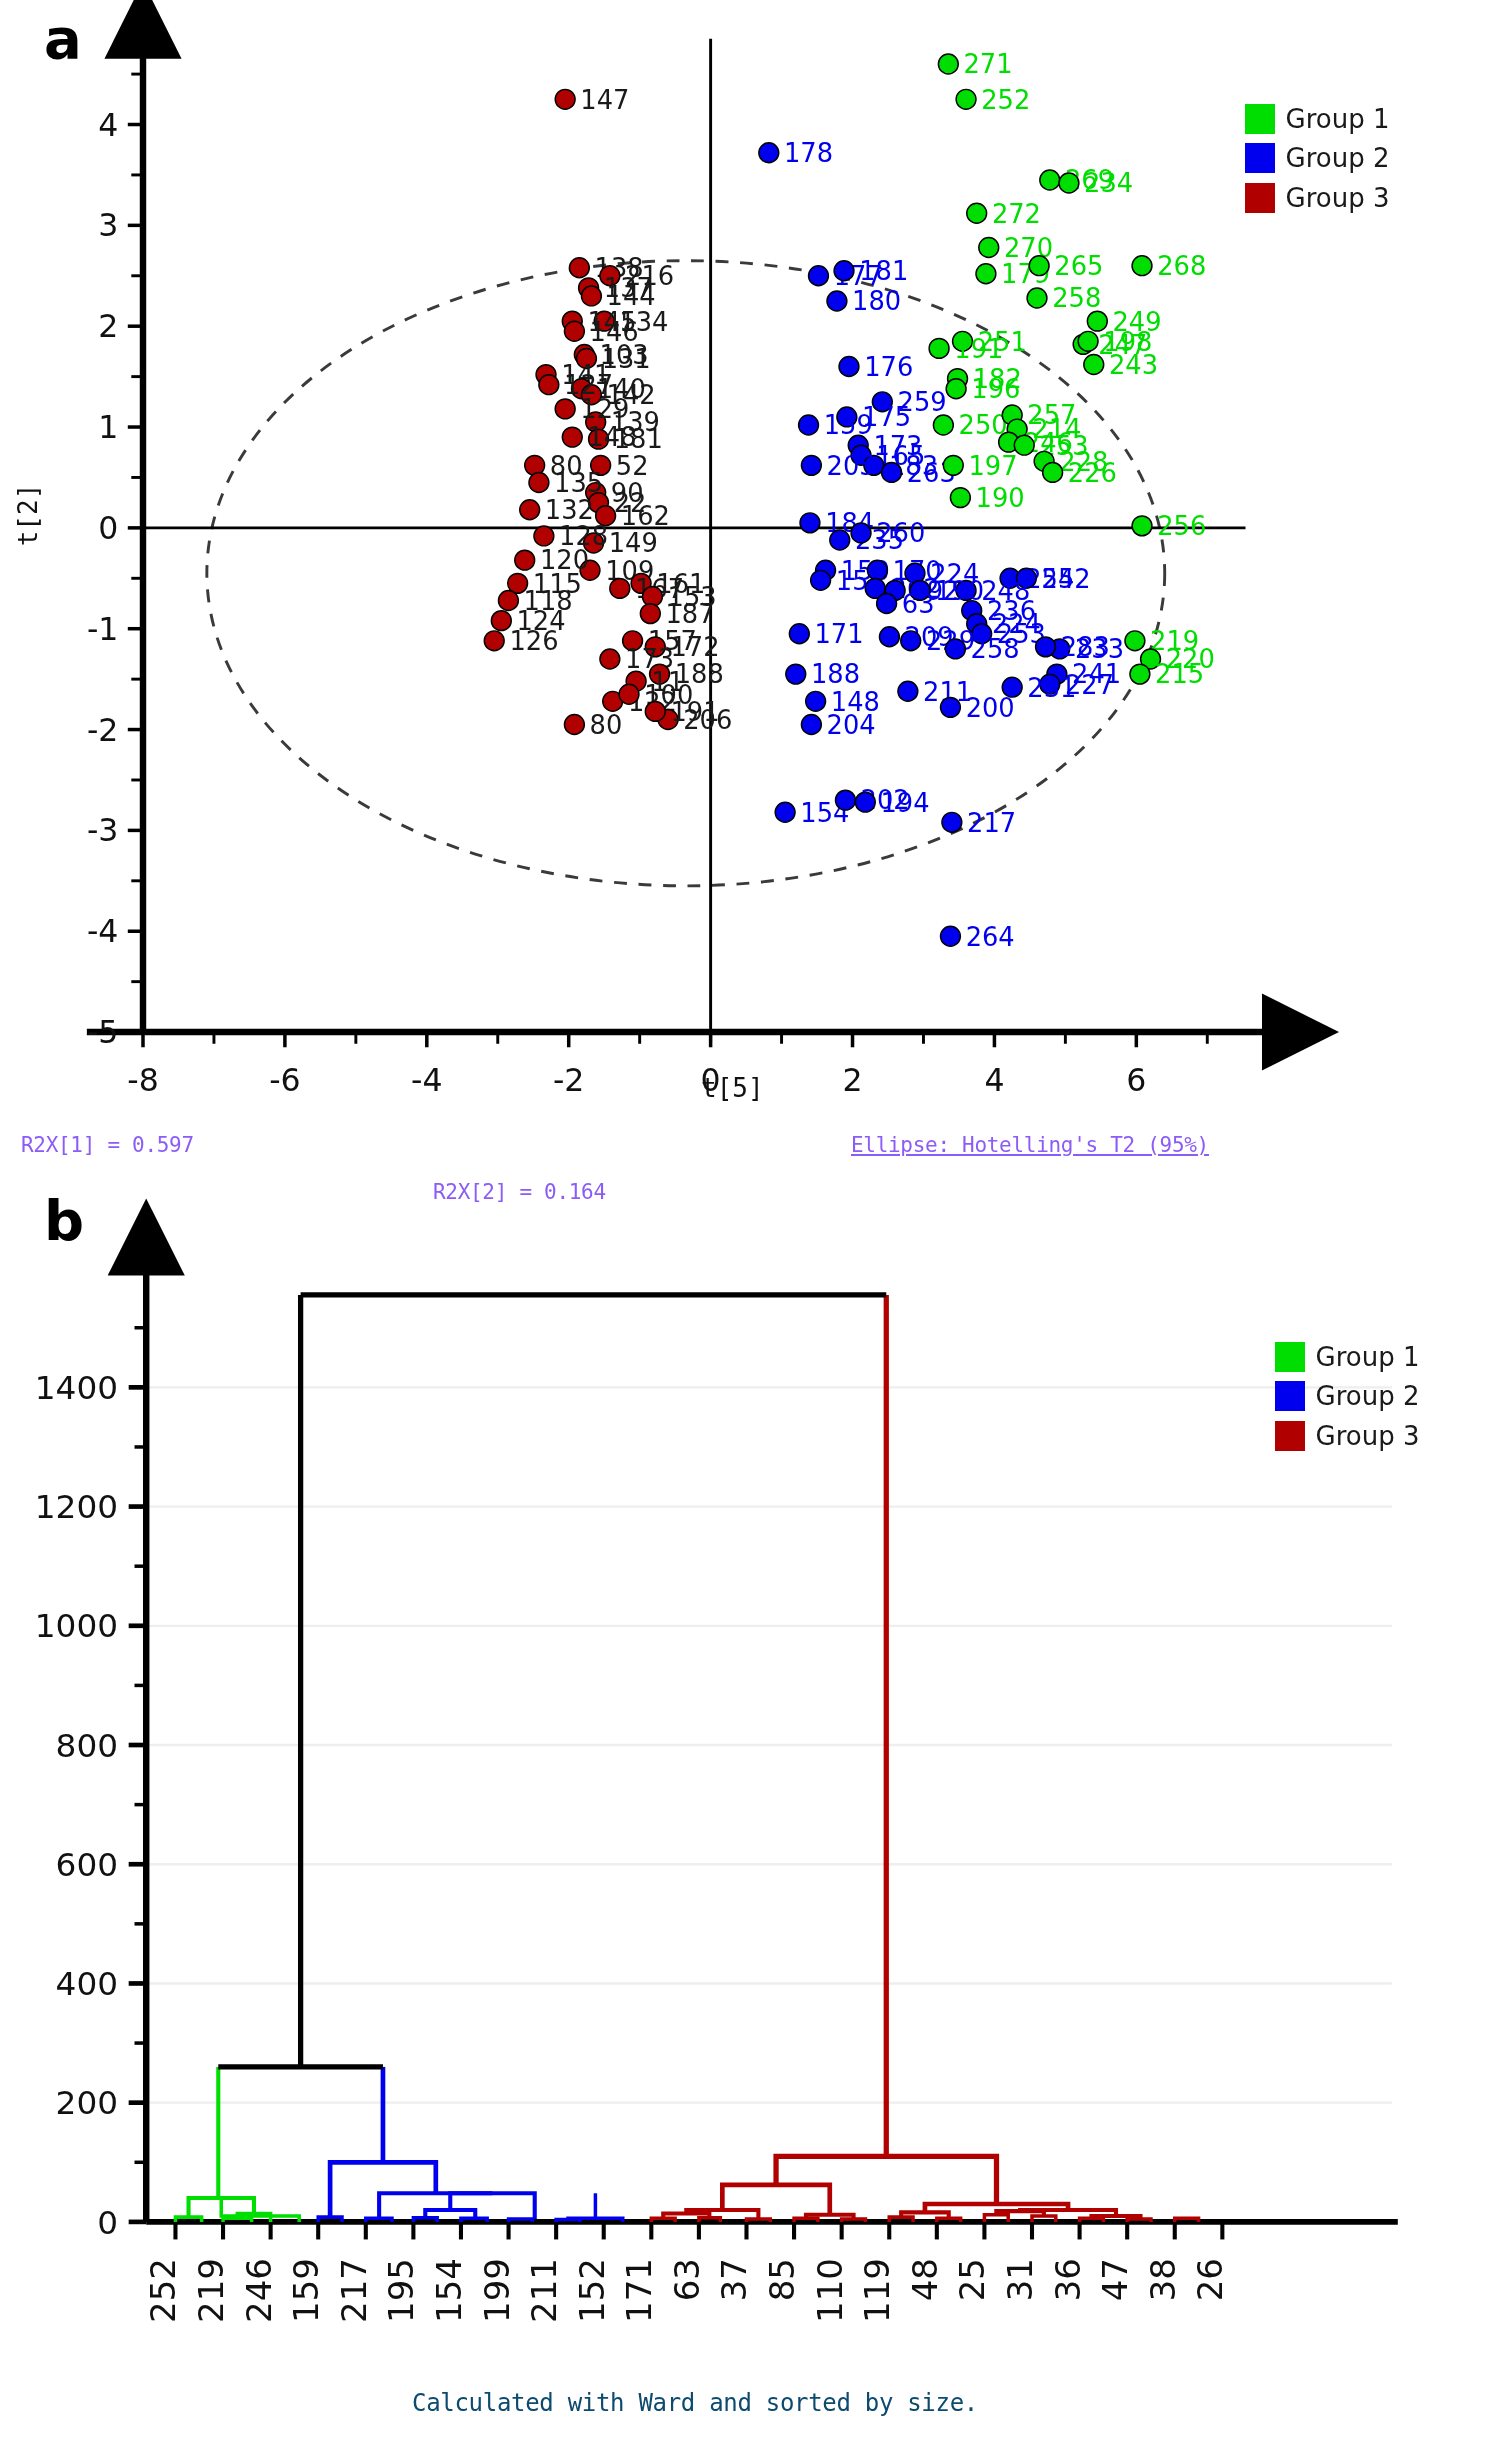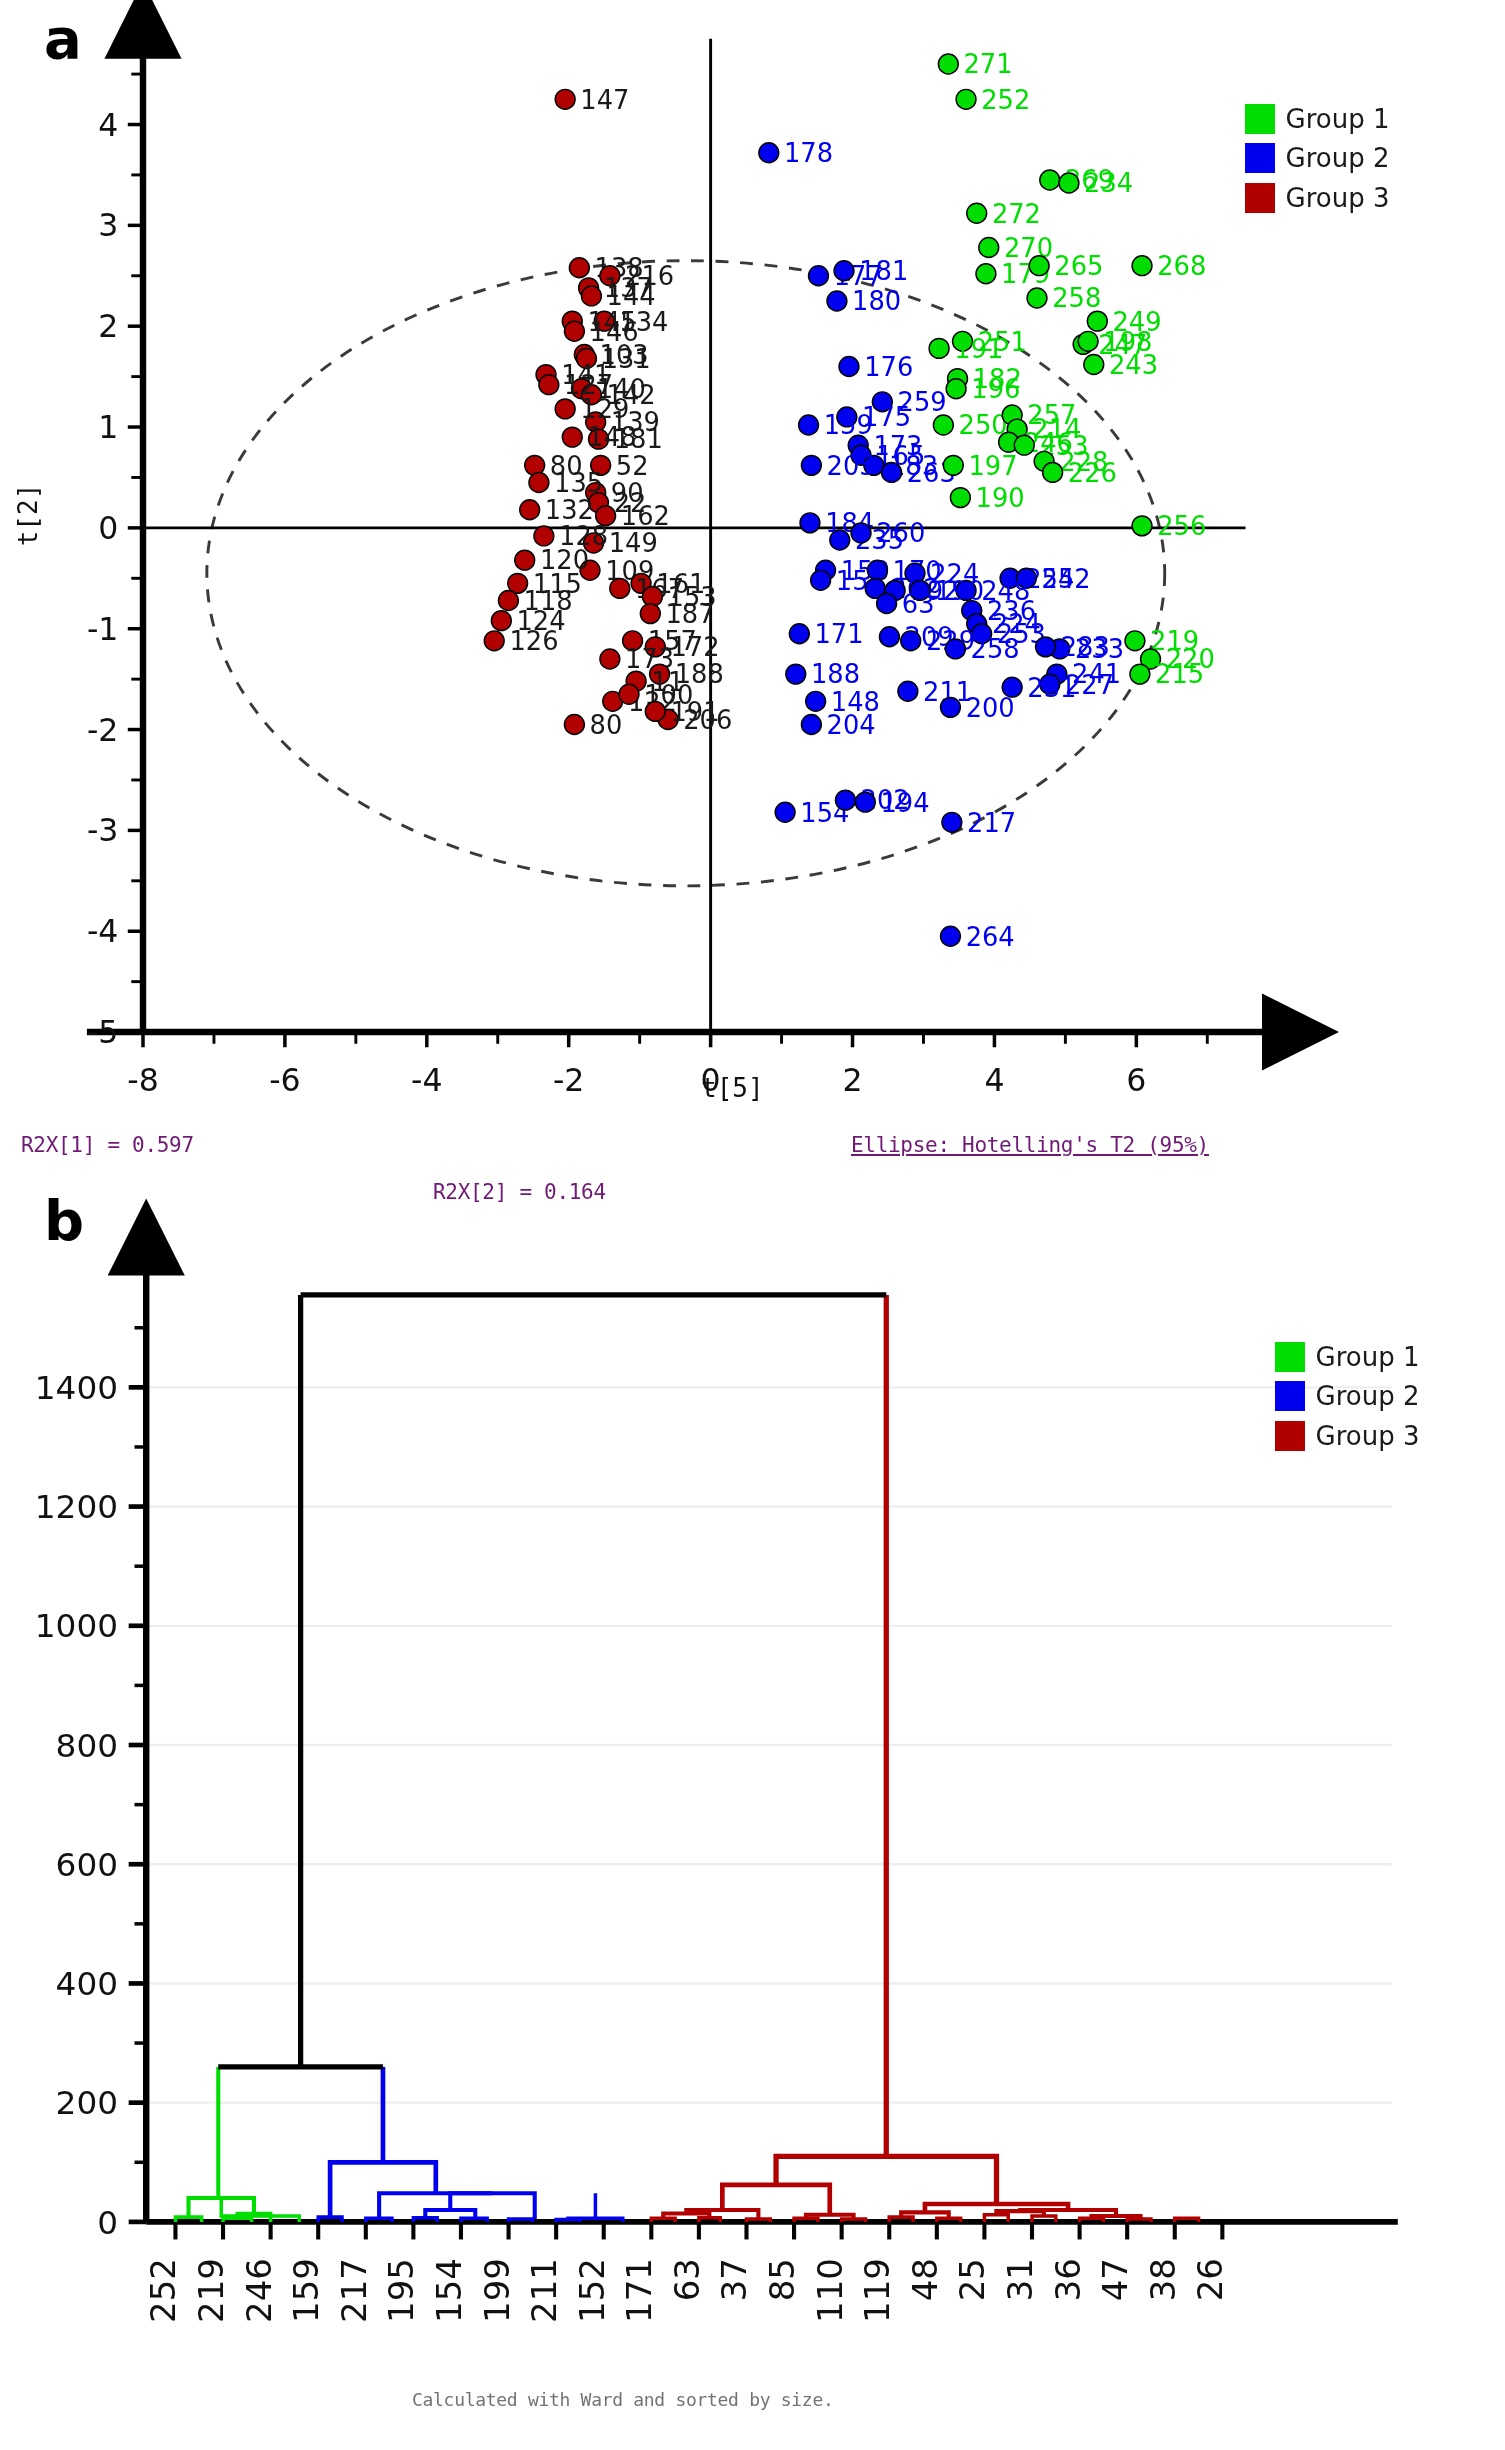--- a/index.html
+++ b/index.html
@@ -29,39 +29,39 @@
   .legend-swatch{width:30px;height:30px;display:block;border:0;}
   .legend-label{
     font-family:"DejaVu Sans", sans-serif;
     font-size:26px;line-height:1;color:#1a1a1a;white-space:nowrap;
   }
 
   
   .stat-text{
     position:absolute;
     font-family:"DejaVu Sans Mono","Liberation Mono",monospace;
-    font-size:21px;color:#701a75;white-space:nowrap;letter-spacing:-0.3px;
+    font-size:21px;color:#8b5cf6;white-space:nowrap;letter-spacing:-0.3px;
   }
   #stat-r2x1{left:21px;top:1133px;}
   #stat-r2x2{left:433px;top:1180px;}
   #stat-ellipse{left:851px;top:1133px;text-decoration:underline;}
 
   
   .axis-title{
     position:absolute;
     font-family:"DejaVu Sans Mono","Liberation Mono",monospace;
     font-size:26px;color:#111;
   }
   #axis-title-x-a{left:701px;top:1073px;}
   #axis-title-y-a{left:-3.5px;top:500px;transform:rotate(-90deg);transform-origin:center;}
 
   #caption-b{
     position:absolute;left:412px;top:2389px;
     font-family:"DejaVu Sans Mono","Liberation Mono",monospace;
-    font-size:18px;color:#737373;white-space:nowrap;letter-spacing:-0.3px;
+    font-size:24px;color:#0c4a6e;white-space:nowrap;letter-spacing:-0.3px;
   }
 
   .tick-label{
     font-family:"DejaVu Sans", sans-serif;
     fill:#111;
   }
 </style>
 </head>
 <body>
 

